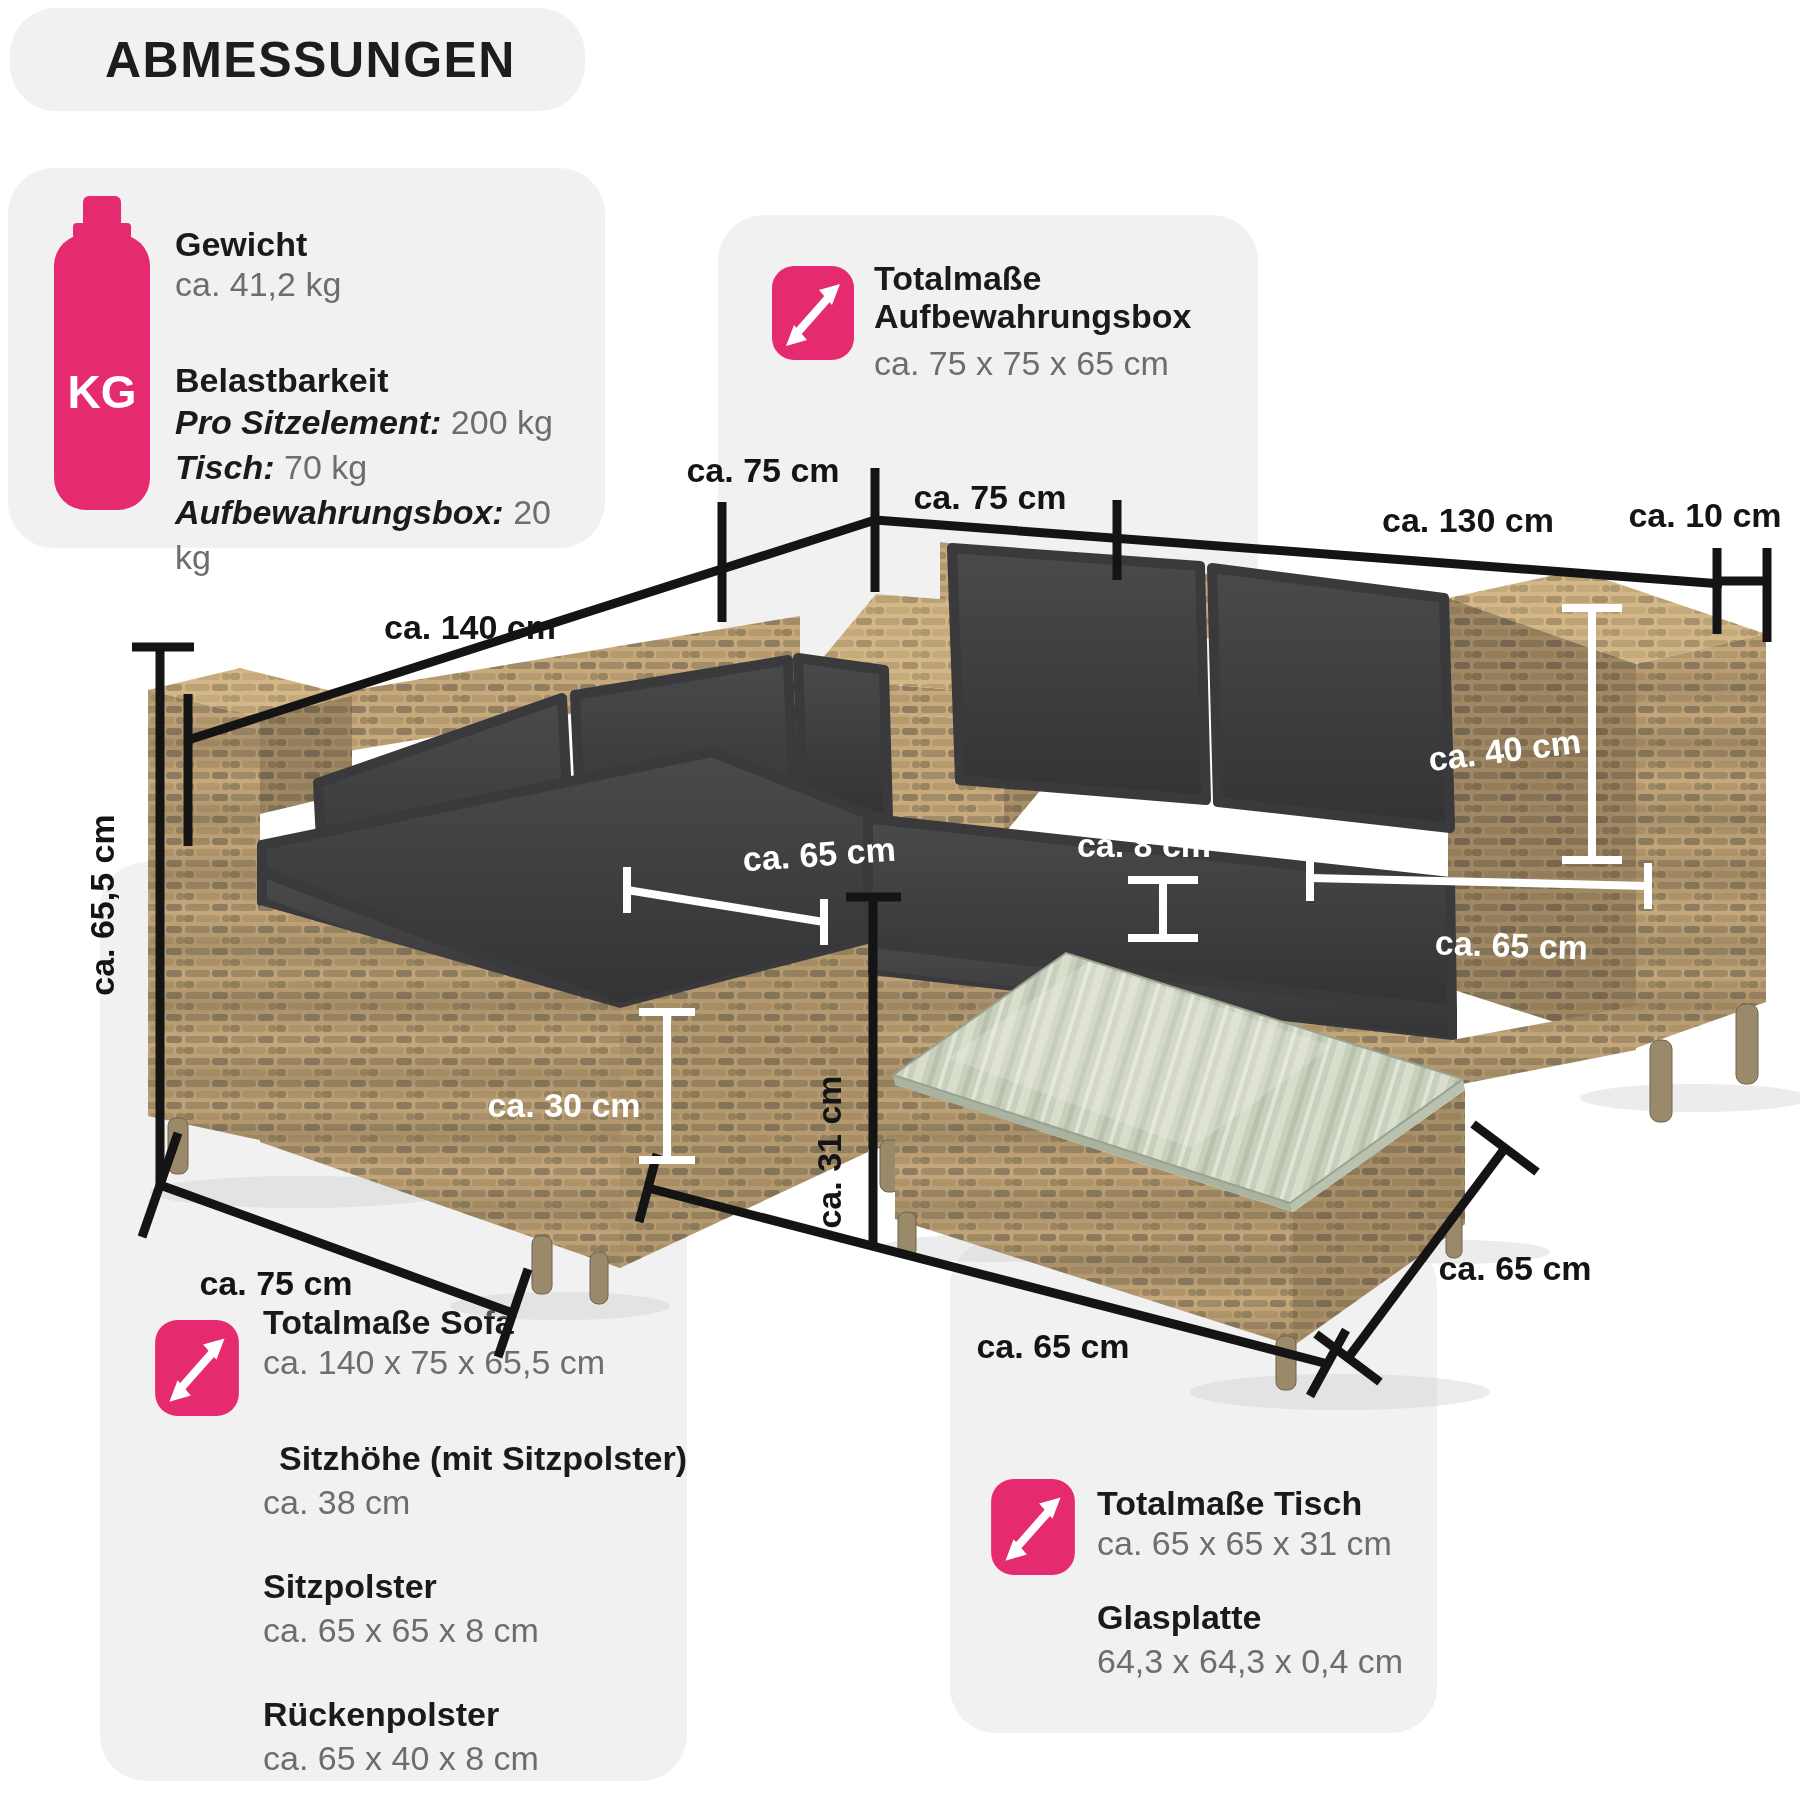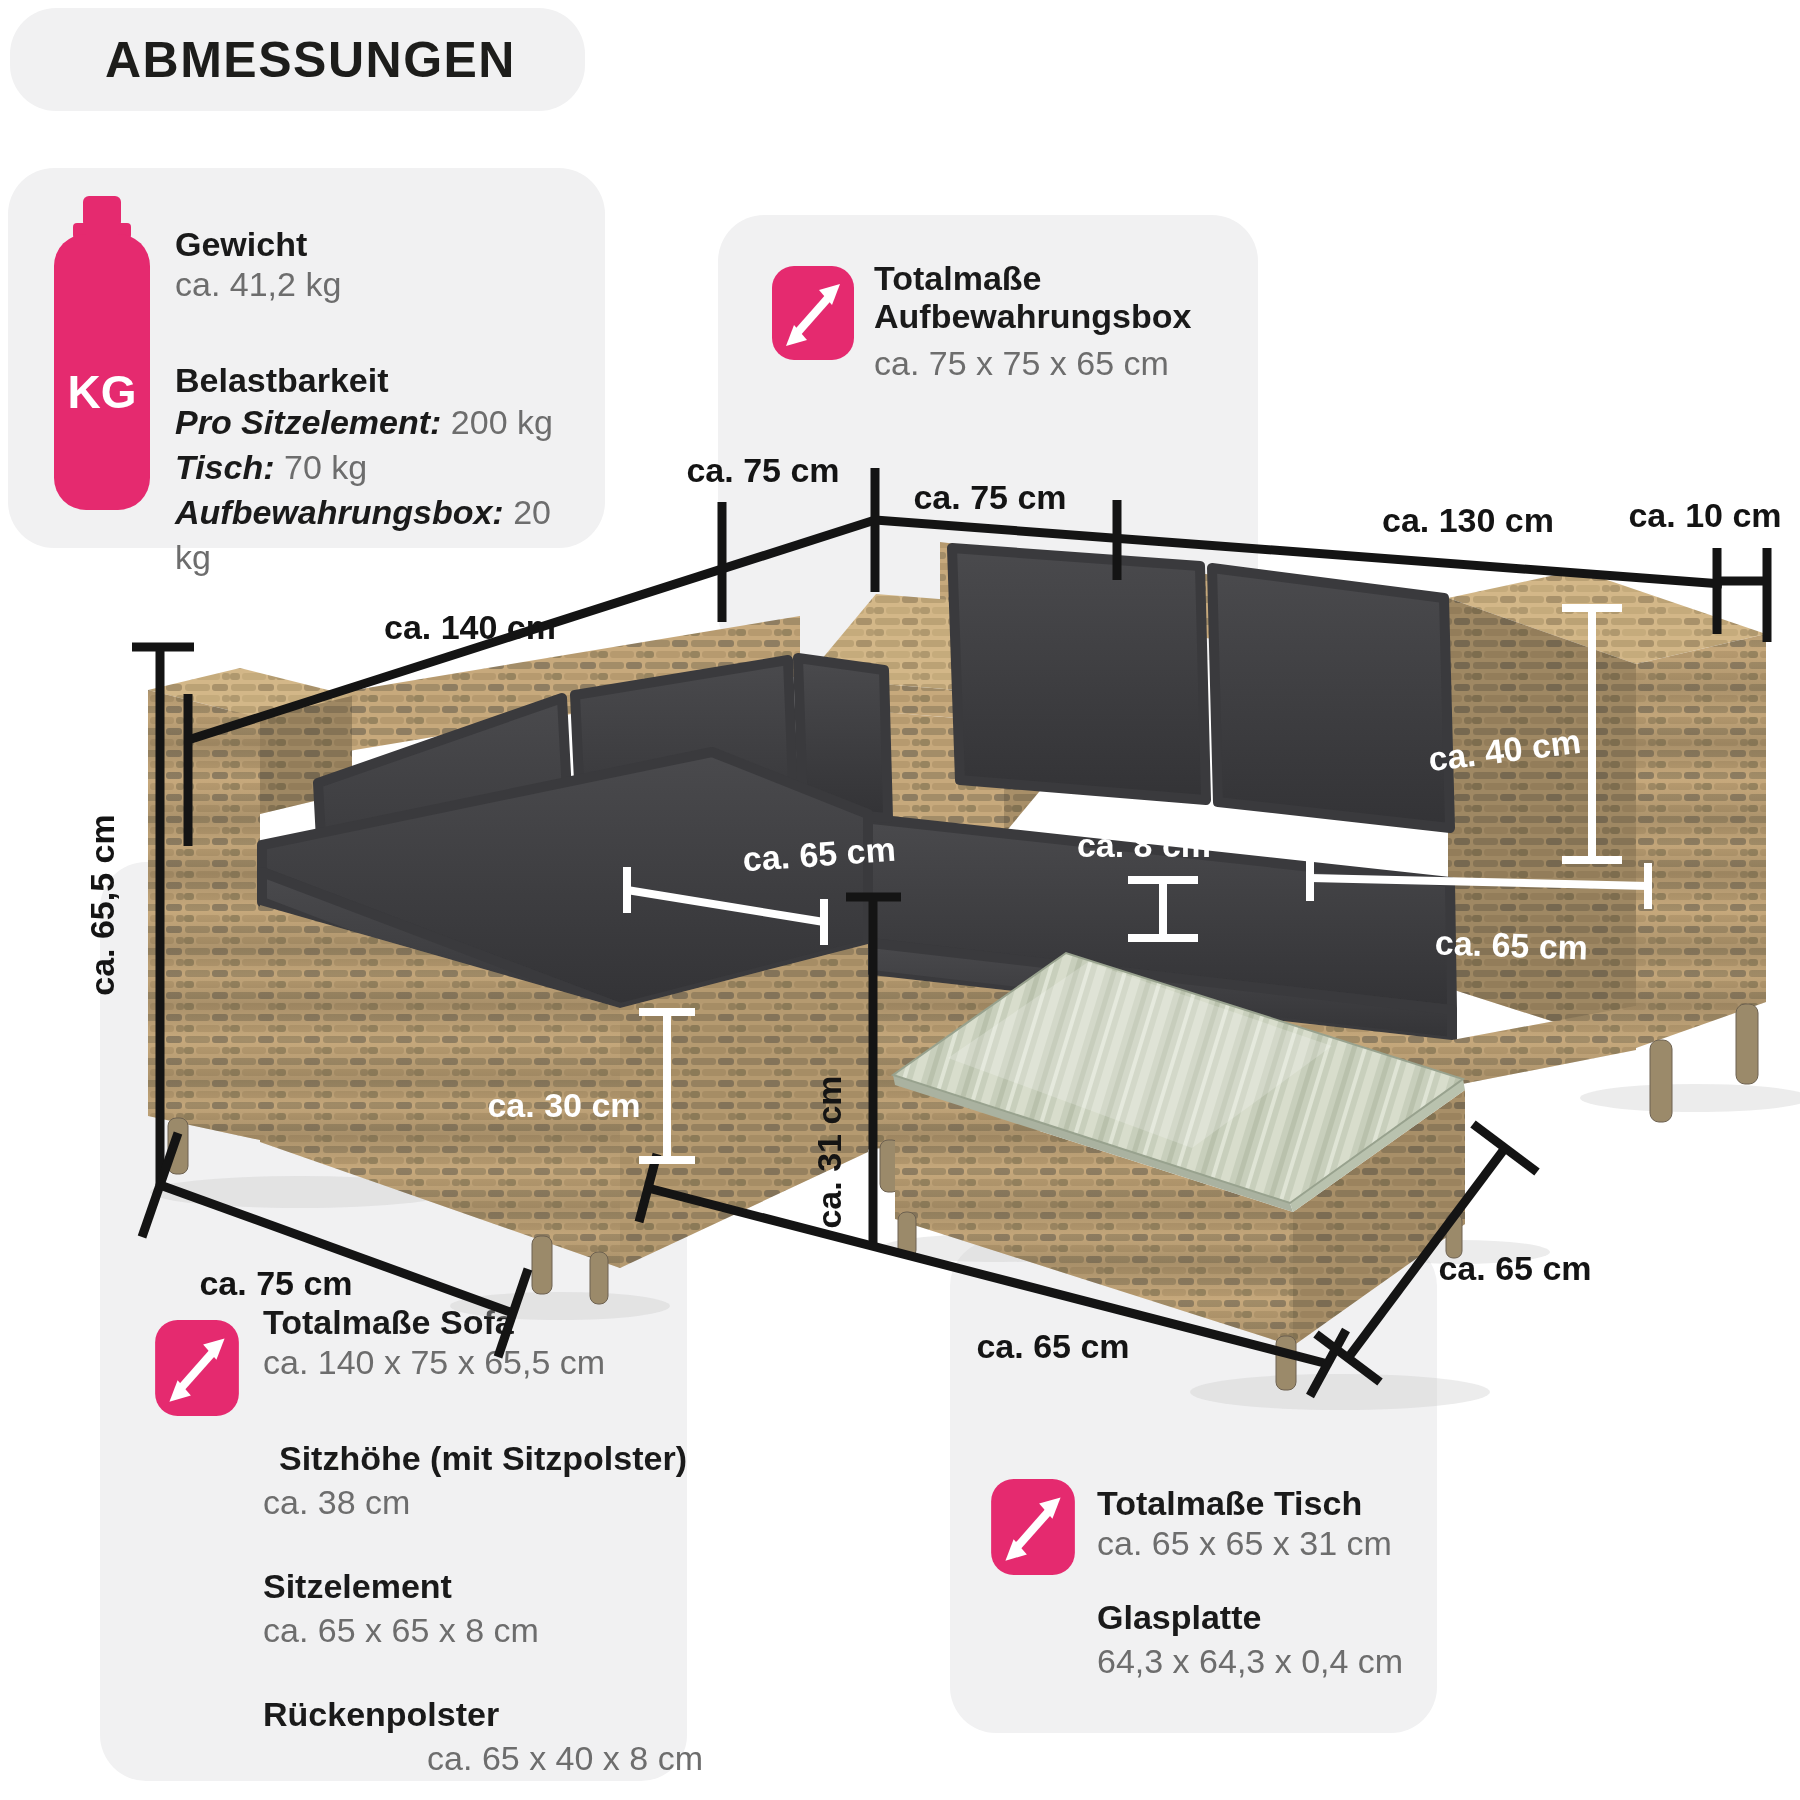--- a/index.html
+++ b/index.html
@@ -71,26 +71,26 @@
     <div class="abs" style="left:163px;top:440px;width:420px;">
       <div class="t34 b">Totalmaße Sofa</div>
       <div class="t34 g">ca. 140 x 75 x 65,5 cm</div>
     </div>
     <div class="abs" style="left:163px;top:574px;width:440px;">
       <div class="row">
         <div class="t34 b" style="line-height:44px;text-align:center;">Sitzhöhe (mit Sitzpolster)</div>
         <div class="t34 g" style="line-height:44px;">ca. 38 cm</div>
       </div>
       <div class="row">
-        <div class="t34 b" style="line-height:44px;">Sitzelement</div>
+        <div class="t34 b" style="line-height:44px;">Sitzpolster</div>
         <div class="t34 g" style="line-height:44px;">ca. 65 x 65 x 8 cm</div>
       </div>
       <div class="row">
         <div class="t34 b" style="line-height:44px;">Rückenpolster</div>
-        <div class="t34 g" style="line-height:44px;text-align:right;">ca. 65 x 40 x 8 cm</div>
+        <div class="t34 g" style="line-height:44px;">ca. 65 x 40 x 8 cm</div>
       </div>
     </div>
   </div>
 
   <div class="panel" style="left:950px;top:1240px;width:487px;height:493px;">
     <svg class="abs" style="left:41px;top:239px;" width="84" height="96" viewBox="0 0 82 94">
       <rect width="82" height="94" rx="22" fill="#e52a6f"></rect>
       <line x1="26" y1="66" x2="56" y2="32" stroke="#ffffff" stroke-width="8"></line>
       <polygon points="14,80 35,74 22,59" fill="#ffffff"></polygon>
       <polygon points="68,18 47,24 60,39" fill="#ffffff"></polygon>

